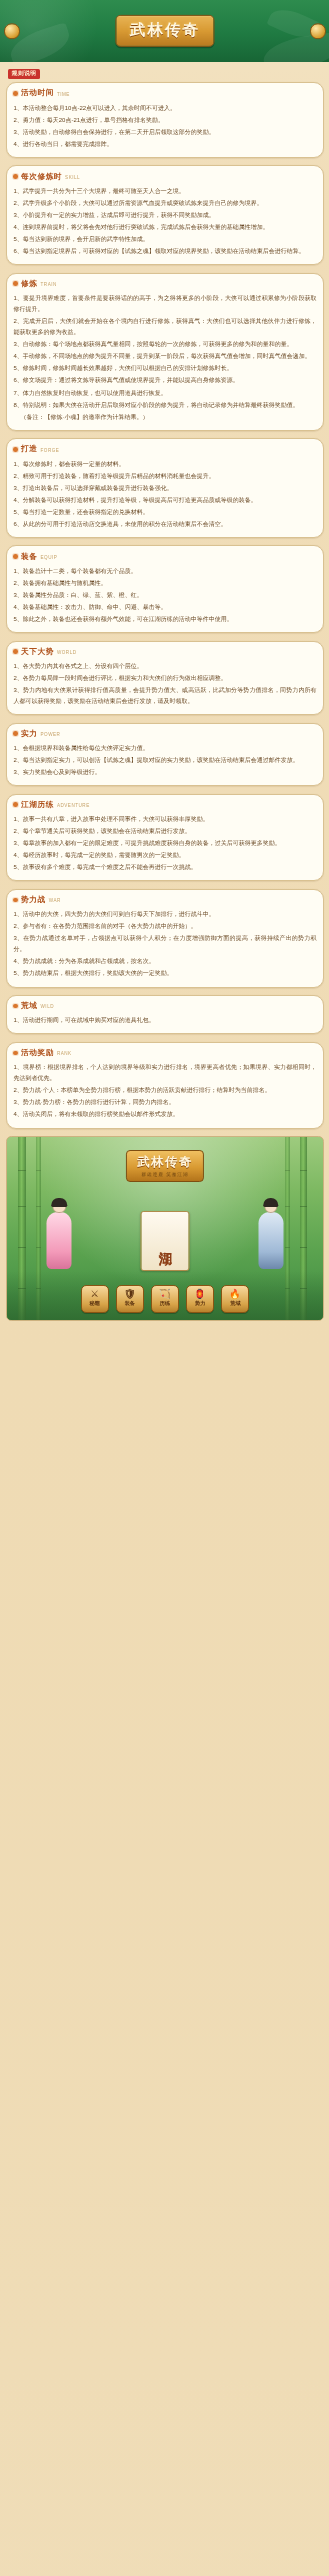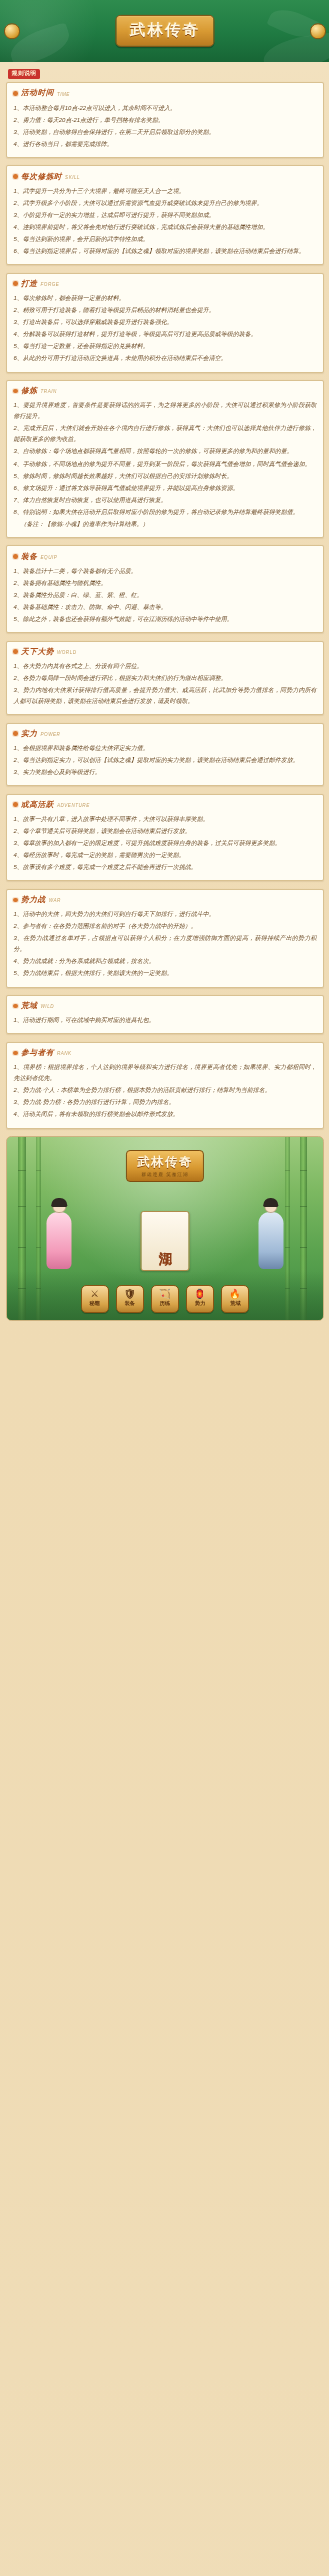--- a/index.html
+++ b/index.html
@@ -85,24 +85,23 @@
     padding: 1px 3.6px;
     border-radius: 1.5px;
     letter-spacing: 0.5px;
     white-space: nowrap;
   }
   
   .card {
     margin: 0 6.2px 7.2px;
     background: #fffdf4;
     border: 0.5px solid #d9c191;
-    border-radius: 2px;
+    border-radius: 10px;
     padding: 5.2px 6.2px 6.2px;
     box-shadow: 0 0.5px 1px rgba(120,90,40,.12);
-    font-style: italic;
   }
   .card-title {
     display: flex;
     align-items: center;
     gap: 3.1px;
     margin: 0 0 4.1px;
   }
   .card-title .dot {
     width: 4.6px; height: 4.6px;
     border-radius: 50%;
@@ -289,51 +288,51 @@
     <p class="rule">2、武学升级多个小阶段，大侠可以通过所需资源气血提升或突破试炼来提升自己的修为境界。</p>
     <p class="rule">3、小阶提升有一定的实力增益，达成后即可进行提升，获得不同奖励加成。</p>
     <p class="rule">4、连到境界前提时，将父将会先对他行进行突破试炼，完成试炼后会获得大量的基础属性增加。</p>
     <p class="rule">5、每当达到新的境界，会开启新的武学特性加成。</p>
     <p class="rule">6、每当达到指定境界后，可获得对应的【试炼之魂】领取对应的境界奖励，该奖励在活动结束后会进行结算。</p>
   </div>
 
   <div class="card">
     <div class="card-title">
       <span class="dot"></span>
-      <span class="name">打造</span>
-      <span class="en">FORGE</span>
-    </div>
-    <p class="rule">1、每次修炼时，都会获得一定量的材料。</p>
-    <p class="rule">2、精致可用于打造装备，随着打造等级提升后精品的材料消耗量也会提升。</p>
-    <p class="rule">3、打造出装备后，可以选择穿戴或装备提升进行装备强化。</p>
-    <p class="rule">4、分解装备可以获得打造材料，提升打造等级，等级提高后可打造更高品质或等级的装备。</p>
-    <p class="rule">5、每当打造一定数量，还会获得指定的兑换材料。</p>
-    <p class="rule">6、从此的分可用于打造活动店交换道具，未使用的积分在活动结束后不会清空。</p>
-  </div>
-
-  <div class="card">
-    <div class="card-title">
-      <span class="dot"></span>
       <span class="name">修炼</span>
       <span class="en">TRAIN</span>
     </div>
     <p class="rule">1、要提升境界难度，首要条件是要获得话的的高手，为之得将更多的小阶段，大侠可以通过积累修为小阶段获取修行提升。</p>
     <p class="rule">2、完成开启后，大侠们就会开始在各个境内自行进行修炼，获得真气：大侠们也可以选择其他伙伴力进行修炼，能获取更多的修为收益。</p>
     <p class="rule">3、自动修炼：每个场地点都获得真气量相同，按照每轮的一次的修炼，可获得更多的修为和的量和的量。</p>
     <p class="rule">4、手动修炼，不同场地点的修为提升不同量，提升到某一阶段后，每次获得真气值会增加，同时真气值会递加。</p>
     <p class="rule">5、修炼时间，修炼时间越长效果越好，大侠们可以根据自己的安排计划修炼时长。</p>
     <p class="rule">6、修文场提升：通过将文炼导获得真气值或使境界提升，并能以提高自身修炼资源。</p>
     <p class="rule">7、体力自然恢复时自动恢复，也可以使用道具进行恢复。</p>
     <p class="rule">8、特别说明：如果大侠在活动开启后取得对应小阶段的修为提升，将自动记录修为并结算最终获得奖励值。</p>
     <p class="sub">（备注：【修炼·小魂】的邀率作为计算结果。）</p>
   </div>
 
   <div class="card">
     <div class="card-title">
       <span class="dot"></span>
+      <span class="name">打造</span>
+      <span class="en">FORGE</span>
+    </div>
+    <p class="rule">1、每次修炼时，都会获得一定量的材料。</p>
+    <p class="rule">2、精致可用于打造装备，随着打造等级提升后精品的材料消耗量也会提升。</p>
+    <p class="rule">3、打造出装备后，可以选择穿戴或装备提升进行装备强化。</p>
+    <p class="rule">4、分解装备可以获得打造材料，提升打造等级，等级提高后可打造更高品质或等级的装备。</p>
+    <p class="rule">5、每当打造一定数量，还会获得指定的兑换材料。</p>
+    <p class="rule">6、从此的分可用于打造活动店交换道具，未使用的积分在活动结束后不会清空。</p>
+  </div>
+
+  <div class="card">
+    <div class="card-title">
+      <span class="dot"></span>
       <span class="name">装备</span>
       <span class="en">EQUIP</span>
     </div>
     <p class="rule">1、装备总计十二类，每个装备都有无个品质。</p>
     <p class="rule">2、装备拥有基础属性与随机属性。</p>
     <p class="rule">3、装备属性分品质：白、绿、蓝、紫、橙、红。</p>
     <p class="rule">4、装备基础属性：攻击力、防御、命中、闪避、暴击等。</p>
     <p class="rule">5、除此之外，装备也还会获得有额外气效能，可在江湖历练的活动中等件中使用。</p>
   </div>
 
@@ -355,21 +354,21 @@
       <span class="en">POWER</span>
     </div>
     <p class="rule">1、会根据境界和装备属性给每位大侠评定实力值。</p>
     <p class="rule">2、每当达到指定实力，可以创活【试炼之魂】提取对应的实力奖励，该奖励在活动结束后会通过邮件发放。</p>
     <p class="rule">3、实力奖励会心及到等级进行。</p>
   </div>
 
   <div class="card">
     <div class="card-title">
       <span class="dot"></span>
-      <span class="name">或高活跃</span>
+      <span class="name">江湖历练</span>
       <span class="en">ADVENTURE</span>
     </div>
     <p class="rule">1、故事一共有八章，进入故事中处理不同事件，大侠可以获得丰厚奖励。</p>
     <p class="rule">2、每个章节通关后可获得奖励，该奖励会在活动结束后进行发放。</p>
     <p class="rule">3、每章故事的加入都有一定的限定难度，可提升挑战难度获得自身的装备，过关后可获得更多奖励。</p>
     <p class="rule">4、每经历故事时，每完成一定的奖励，需要随男次的一定奖励。</p>
     <p class="rule">5、故事设有多个难度，每完成一个难度之后不能会再进行一次挑战。</p>
   </div>
 
   <div class="card">
@@ -390,21 +389,21 @@
       <span class="dot"></span>
       <span class="name">荒域</span>
       <span class="en">WILD</span>
     </div>
     <p class="rule">1、活动进行期间，可在战域中购买对应的道具礼包。</p>
   </div>
 
   <div class="card">
     <div class="card-title">
       <span class="dot"></span>
-      <span class="name">参与者有</span>
+      <span class="name">活动奖励</span>
       <span class="en">RANK</span>
     </div>
     <p class="rule">1、境界榜：根据境界排名，个人达到的境界等级和实力进行排名，境界更高者优先；如果境界、实力都相同时，先达到者优先。</p>
     <p class="rule">2、势力战·个人：本榜单为全势力排行榜，根据本势力的活跃贡献进行排行；结算时为当前排名。</p>
     <p class="rule">3、势力战·势力榜：各势力的排行进行计算，同势力内排名。</p>
     <p class="rule">4、活动关闭后，将有未领取的排行榜奖励会以邮件形式发放。</p>
   </div>
 
   <div class="art">
     <div class="bamboo b1"></div>

